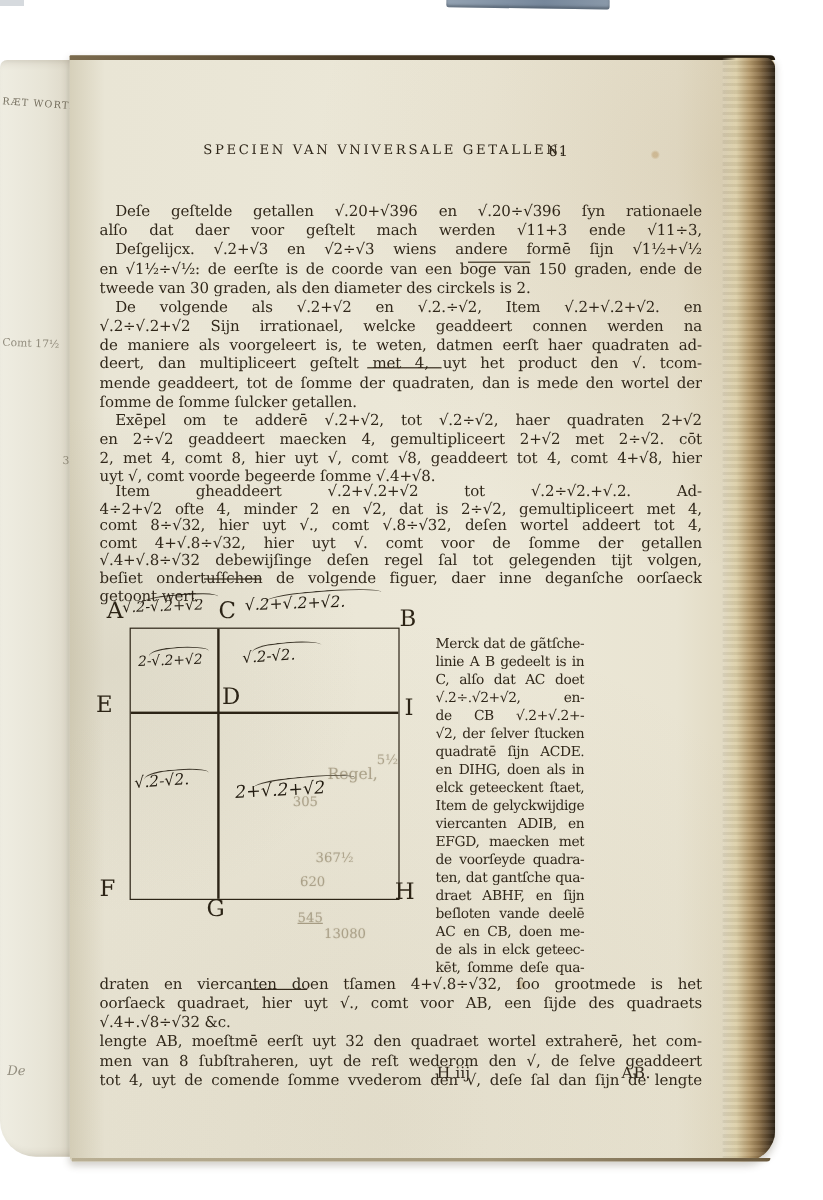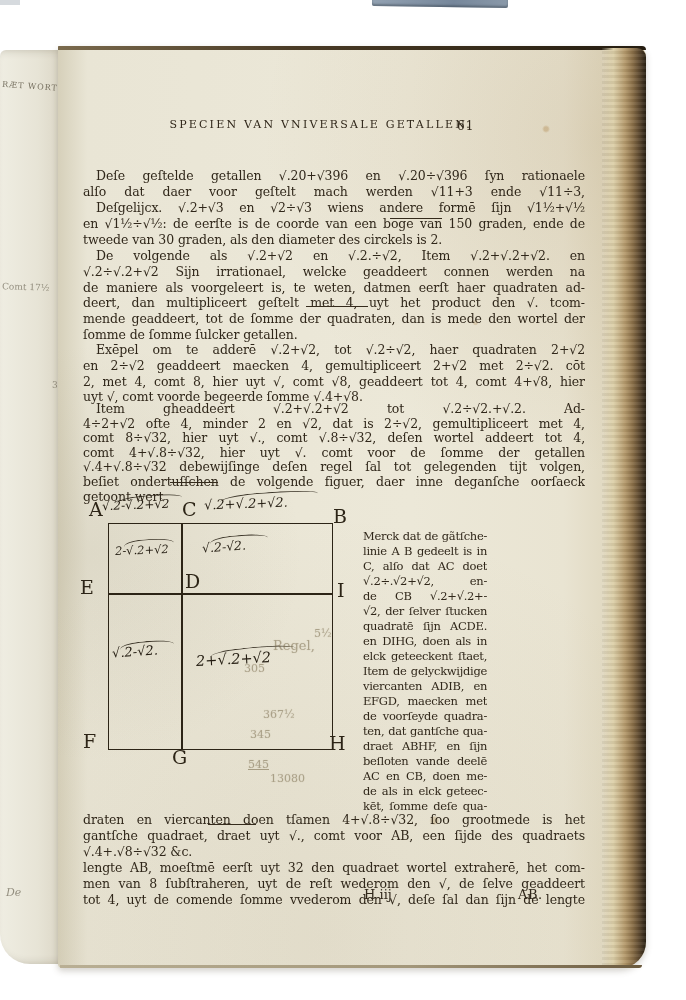--- a/index.html
+++ b/index.html
@@ -200,21 +200,21 @@
     <div class="arc arc2"></div>
     <div class="arc arc3"></div>
     <div class="arc arc4"></div>
     <div class="arc arc5"></div>
     <div class="arc arc6"></div>
 
     <div class="ghost g1">Regel,</div>
     <div class="ghost g2">305</div>
     <div class="ghost g3">5½</div>
     <div class="ghost g4">367½</div>
-    <div class="ghost g5">345</div>
+    <div class="ghost g5">620</div>
     <div class="ghost g6">545</div>
     <div class="ghost g7">13080</div>
 
     <div class="rcol ink">
       <div class="line">Merck dat de gãtſche-</div>
       <div class="line">linie A B gedeelt is in</div>
       <div class="line">C, alſo dat AC doet</div>
       <div class="line">√.2÷.√2+√2, en-</div>
       <div class="line">de CB √.2+√.2+-</div>
       <div class="line">√2, der ſelver ſtucken</div>
@@ -228,21 +228,21 @@
       <div class="line">ten, dat gantſche qua-</div>
       <div class="line">draet ABHF, en ſijn</div>
       <div class="line">beſloten vande deelē</div>
       <div class="line">AC en CB, doen me-</div>
       <div class="line">de als in elck geteec-</div>
       <div class="line">kēt, ſomme deſe qua-</div>
     </div>
 
     <div class="para ink" style="top:738px">
       <div class="line">draten en viercanten doen tſamen 4+√.8÷√32, ſoo grootmede is het</div>
-      <div class="line">gantſche quadraet, draet uyt √., comt voor AB, een ſijde des quadraets</div>
+      <div class="line">oorſaeck quadraet, hier uyt √., comt voor AB, een ſijde des quadraets</div>
       <div class="line short">√.4+.√8÷√32 &amp;c.</div>
     </div>
 
     <div class="para ink" style="top:786px">
       <div class="line">lengte AB, moeſtmē eerſt uyt 32 den quadraet wortel extraherē, het com-</div>
       <div class="line">men van 8 ſubſtraheren, uyt de reſt wederom den √, de ſelve geaddeert</div>
       <div class="line">tot 4, uyt de comende ſomme vvederom den √, deſe ſal dan ſijn de lengte</div>
     </div>
 
     <div class="signature ink">H iij</div>

